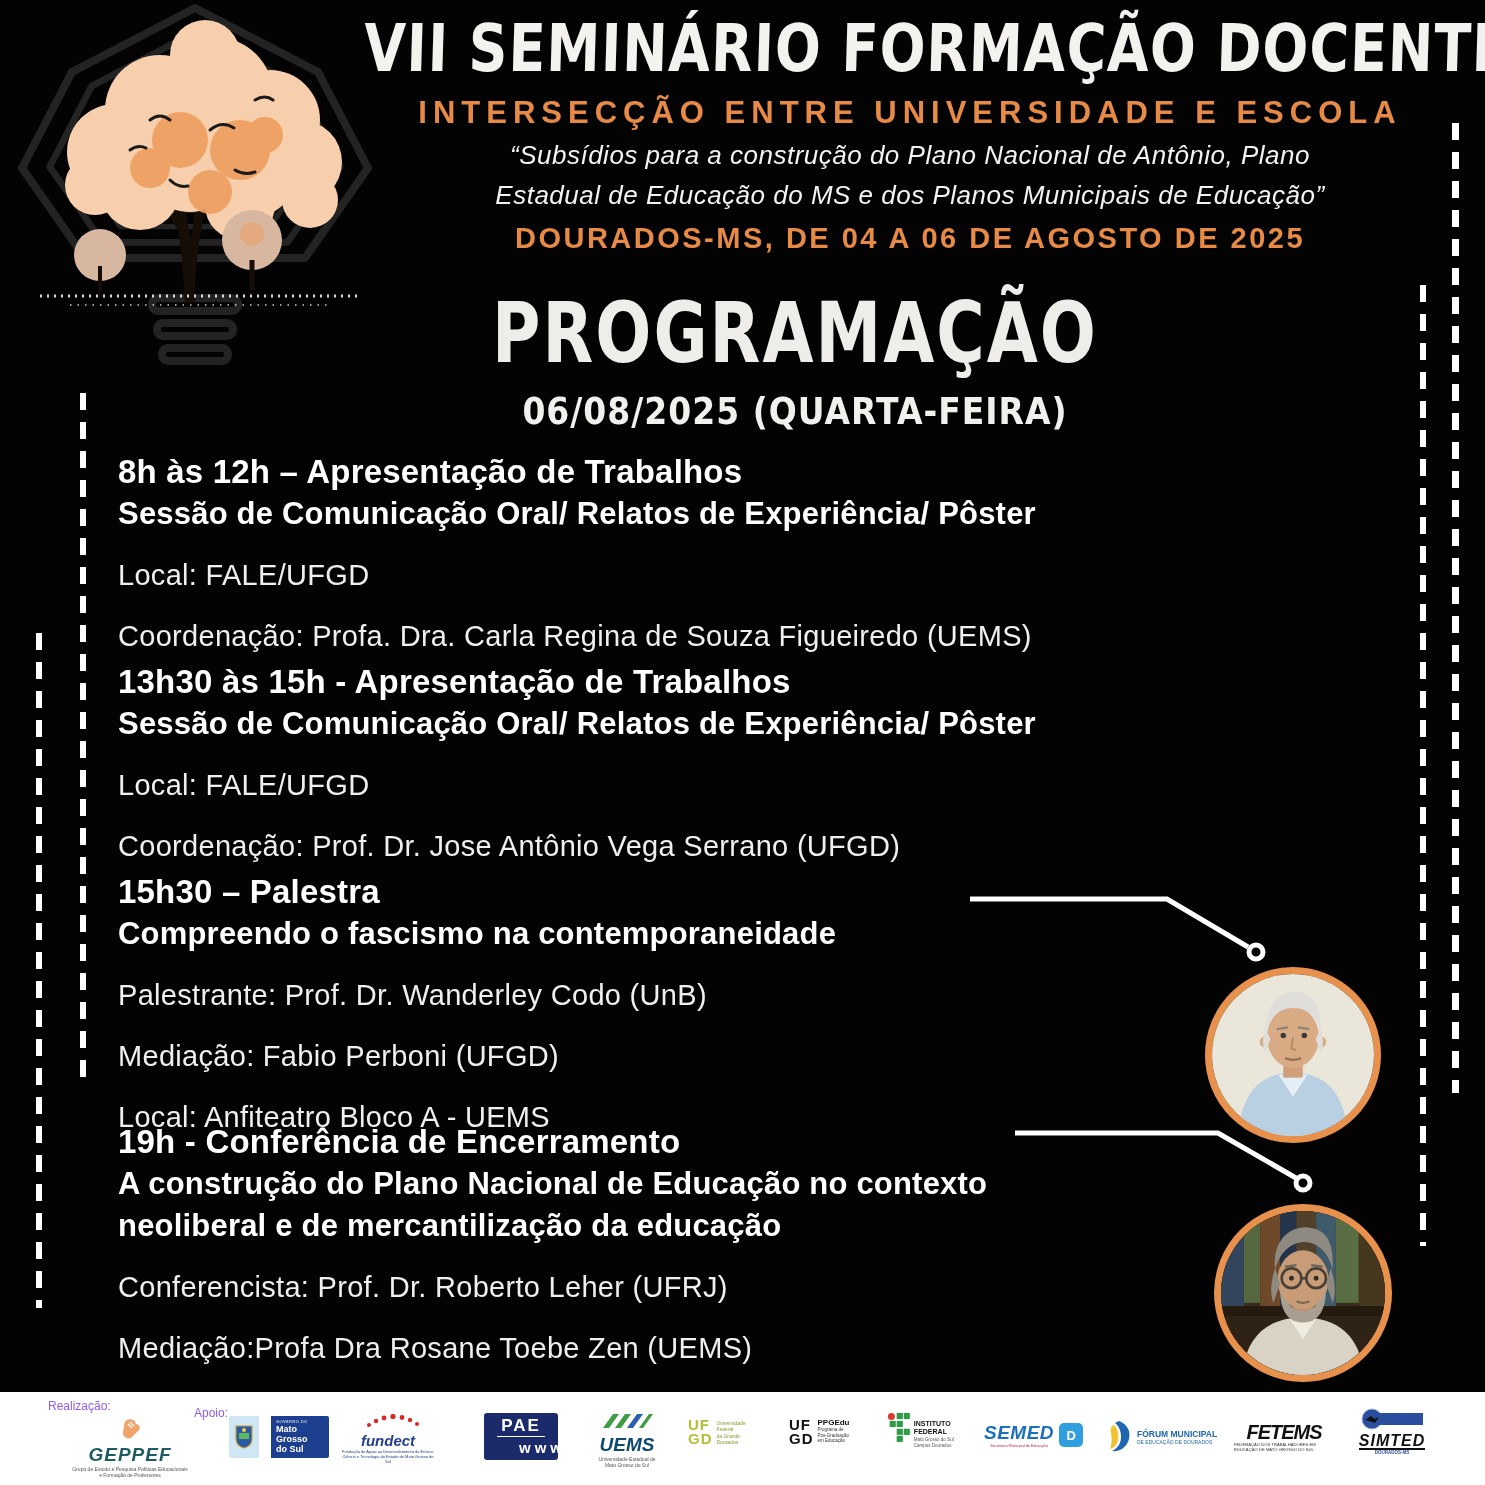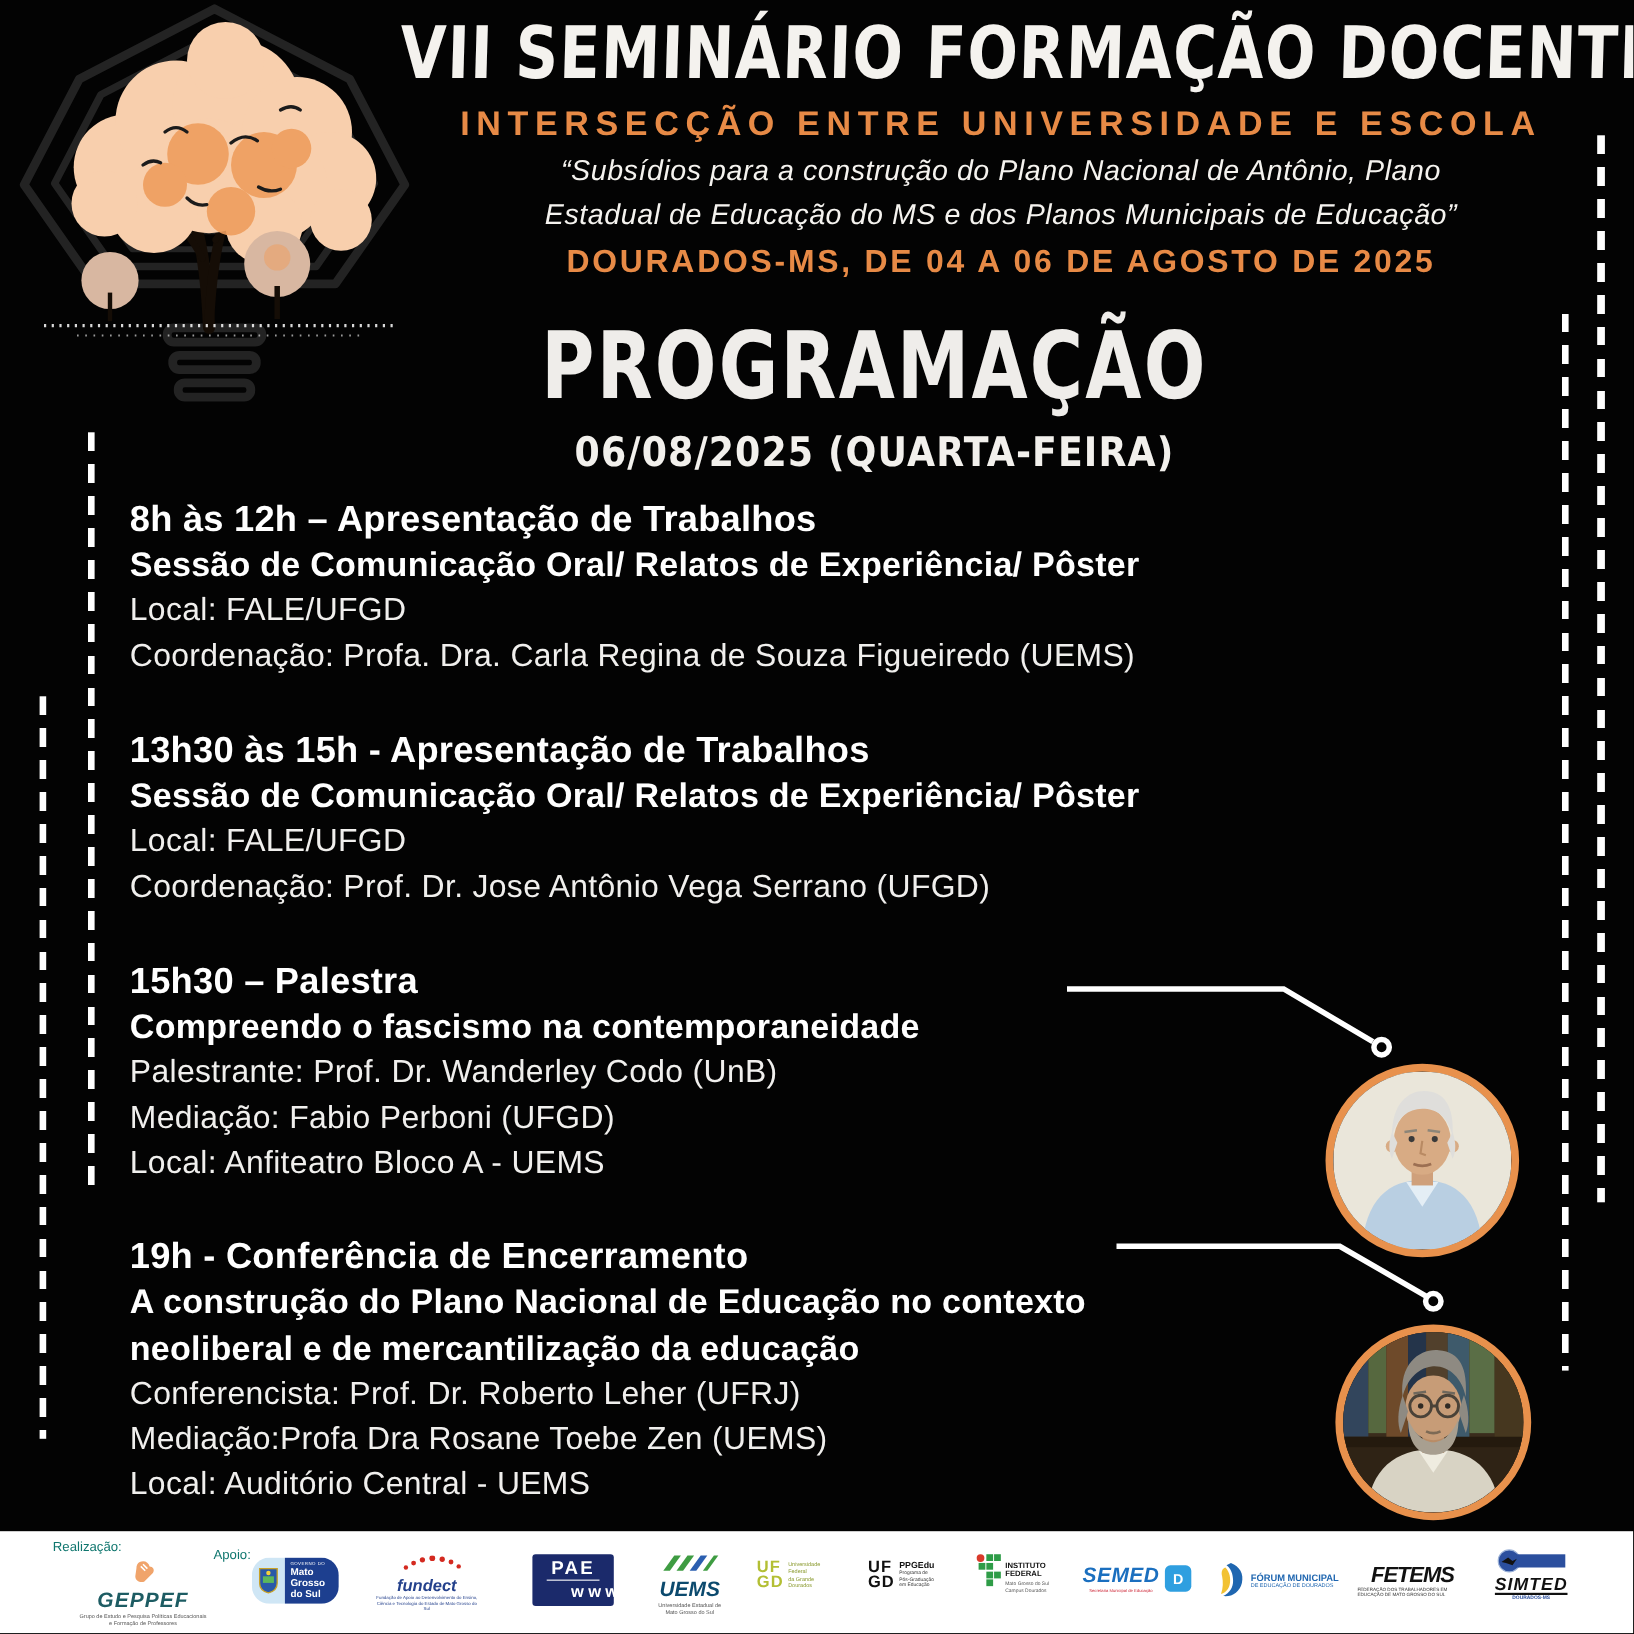--- a/index.html
+++ b/index.html
@@ -30,43 +30,43 @@
   .prog-date {
     margin-top:28px; font-family:"DejaVu Sans", sans-serif; font-weight:700;
     font-size:33px; letter-spacing:1px; color:#f2f0ec; transform:scaleY(1.12);
     transform-origin:top center;
   }
   
   .session { position:absolute; left:118px; width:1015px; }
   .s1 { top:450px; } .s2 { top:660px; } .s3 { top:870px; } .s4 { top:1120px; }
   .s-title { font-size:33px; font-weight:700; line-height:43px; letter-spacing:0.2px; }
   .s-sub   { font-size:31px; font-weight:700; line-height:42px; letter-spacing:0.2px; }
-  .s-line  { font-size:29px; font-weight:400; line-height:41px; color:#f0efed; letter-spacing:0.3px; }
+  .s-line  { font-size:29px; font-weight:400; line-height:41px; color:#f0efed; letter-spacing:0.3px;margin-top:20px; }
   
   .vdash { position:absolute; width:6px;
     background:repeating-linear-gradient(180deg,#fff 0px,#fff 17px,transparent 17px,transparent 29px); }
   .vd-li { left:80px;   top:393px; height:687px; }
   .vd-lo { left:36px;   top:633px; height:675px; }
   .vd-ri { left:1420px; top:285px; height:961px; }
   .vd-ro { left:1452px; top:123px; height:970px; width:7px; }
   
   .overlay-svg { position:absolute; left:0; top:0; width:1485px; height:1485px; }
   .photo { position:absolute; border-radius:50%; border:7px solid #E8914C; overflow:hidden; background:#222; }
   .photo svg { display:block; width:100%; height:100%; }
   .photo1 { left:1205px; top:967px;  width:176px; height:176px; }
   .photo2 { left:1214px; top:1204px; width:178px; height:178px; }
   
   .tree { position:absolute; left:0; top:0; width:400px; height:400px; }
   
   .footer { position:absolute; left:0; top:1392px; width:1485px; height:93px; background:#fff; color:#222; }
-  .f-label { position:absolute; font-size:12px; font-weight:400; color:#0f766e; }
+  .f-label { position:absolute; font-size:12px; font-weight:400; color:#8b5cf6; }
   .f-real { left:48px; top:7px; } .f-apoio { left:194px; top:14px; }
   .logo { position:absolute; text-align:center; }
   .lg-geppef { left:60px;  top:26px; width:140px; }
-  .lg-govms  { left:229px; top:24px; width:79px; height:42px; display:flex; border-radius:16px; overflow:hidden; text-align:left; }
+  .lg-govms  { left:229px; top:24px; width:100px; height:42px; display:flex; border-radius:2px; overflow:hidden; text-align:left;gap:12px; }
   .lg-fundect{ left:341px; top:22px; width:94px; }
   .lg-pae    { left:484px; top:21px; width:74px; height:47px; background:#1b2a6b; border-radius:3px; color:#fff; padding-top:3px; }
   .lg-uems   { left:590px; top:20px; width:74px; }
   .lg-ufgd   { left:688px; top:26px; width:82px; display:flex; text-align:left; }
   .lg-ppgedu { left:789px; top:26px; width:88px; display:flex; text-align:left; }
   .lg-ifms   { left:887px; top:18px; width:90px; display:flex; text-align:left; }
   .lg-semed  { left:984px; top:30px; width:104px; display:flex; align-items:center; }
   .lg-forum  { left:1105px; top:28px; width:114px; display:flex; align-items:center; text-align:left; }
   .lg-fetems { left:1234px; top:30px; width:100px; }
   .lg-simted { left:1348px; top:16px; width:88px; }

